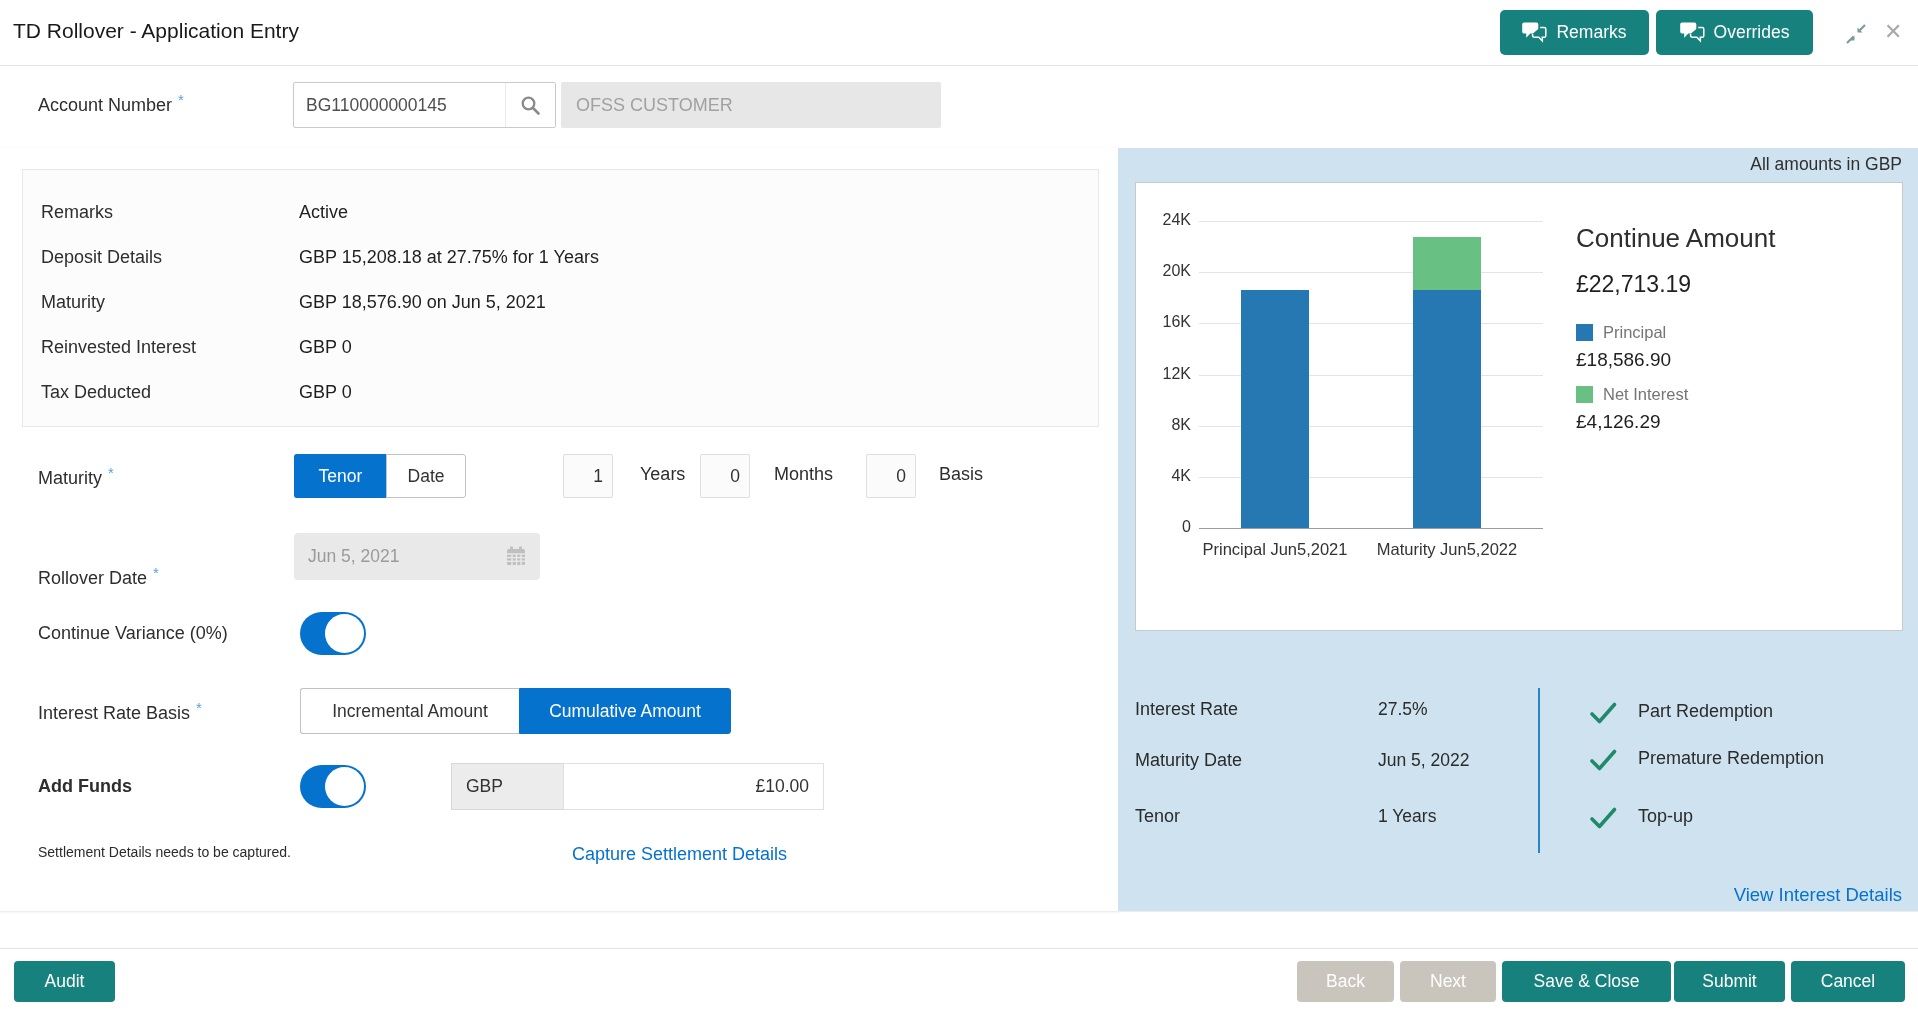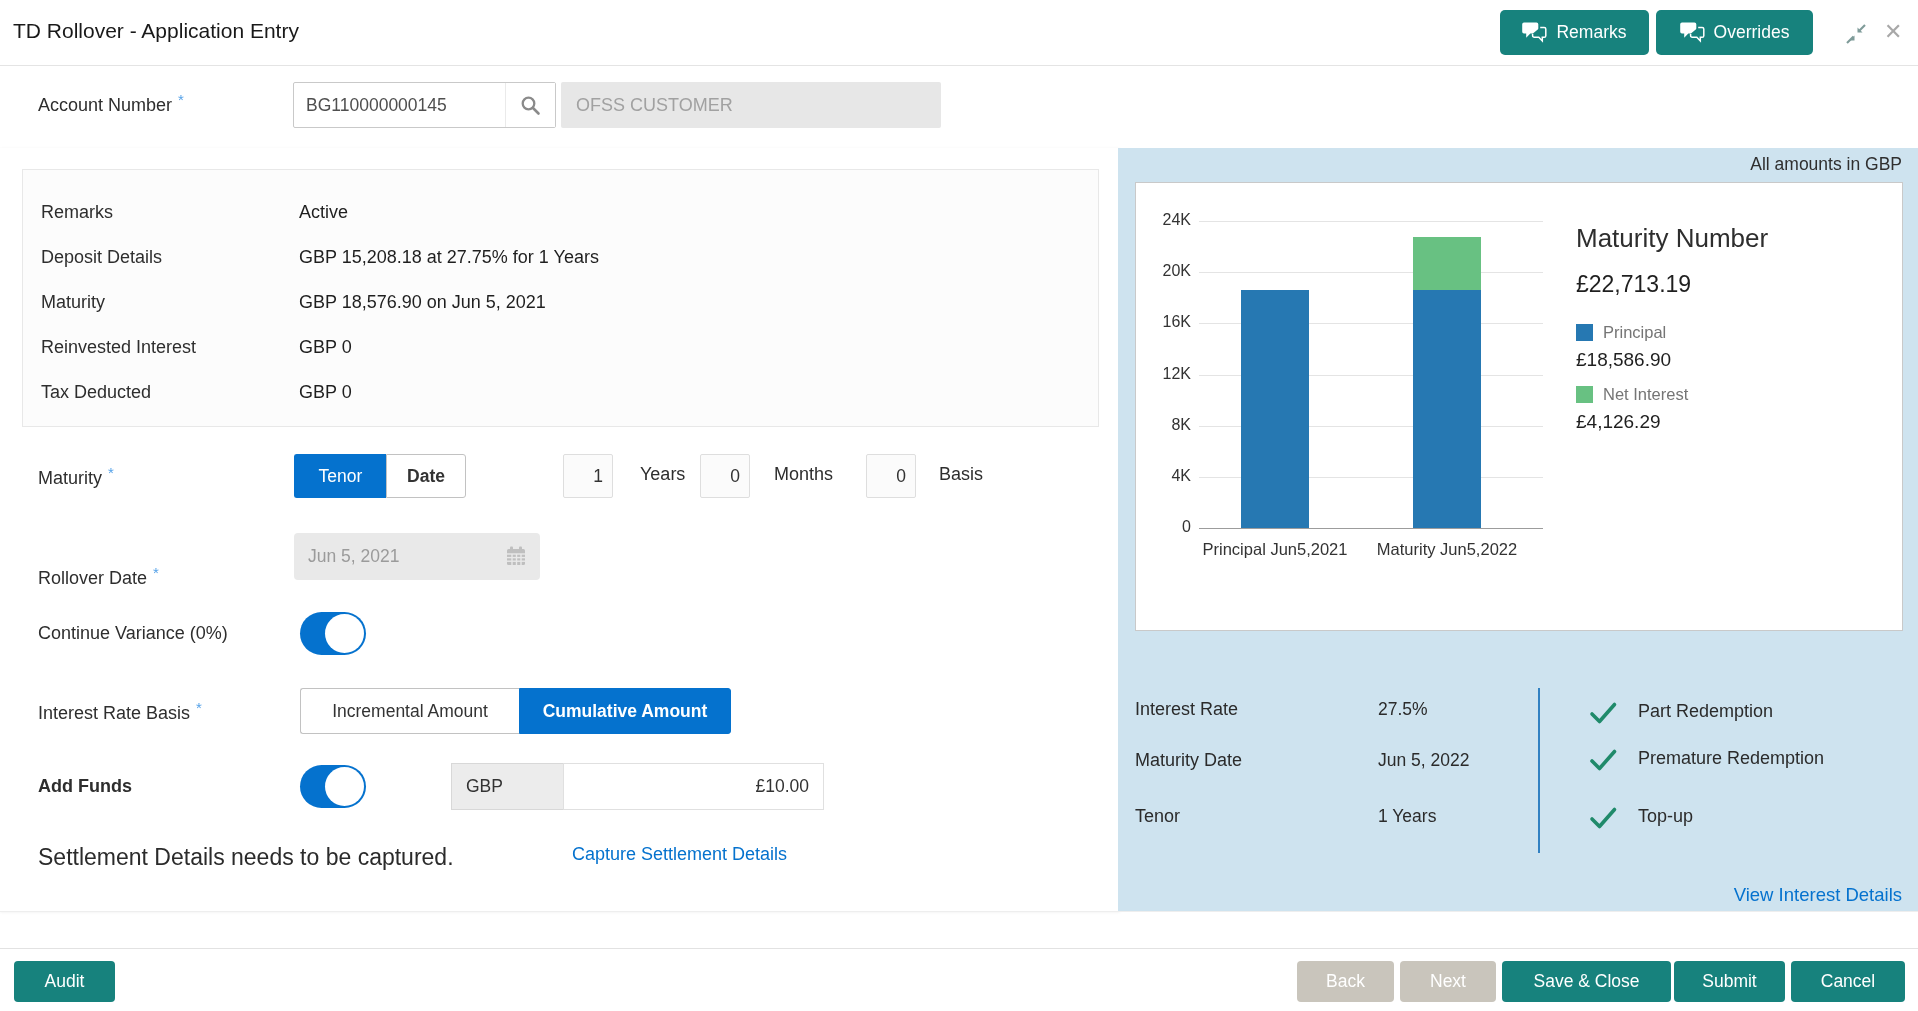--- a/index.html
+++ b/index.html
@@ -41,21 +41,21 @@
   
   #summary-card { position: absolute; left: 22px; top: 169px; width: 1077px; height: 258px; background: #fcfcfc; border: 1px solid #e8e8e8; padding: 20px 0 0 18px; }
   .sum-row { display: flex; height: 45px; align-items: center; font-size: 18px; }
   .sum-label { width: 258px; color: #2e2e2e; }
   .sum-value { color: #1f1f1f; }
 
   
   .seg { position: absolute; display: flex; border-radius: 3px; }
   .seg-btn { display: flex; align-items: center; justify-content: center; font-size: 17.5px; font-family: inherit; background: #fff; border: 1px solid #c2c2c2; color: #333; cursor: pointer; }
   .seg-btn:first-child { border-radius: 3px 0 0 3px; border-right: none; }
-  .seg-btn:last-child { border-radius: 0 3px 3px 0; font-weight: bold; }
+  .seg-btn:last-child { border-radius: 0 3px 3px 0; }
   .seg-btn.sel { background: #0572ce; border-color: #0572ce; color: #fff; }
   #seg-maturity { left: 294px; top: 454px; height: 44px; }
   #seg-maturity .seg-btn:first-child { width: 92px; }
   #seg-maturity .seg-btn:last-child { width: 80px; }
   #seg-irb { left: 300px; top: 688px; height: 46px; }
   #seg-irb .seg-btn:first-child { width: 219px; }
   #seg-irb .seg-btn:last-child { width: 212px; }
 
   
   .numbox { position: absolute; top: 454px; width: 50px; height: 44px; border: 1px solid #dedede; background: #fbfbfb; border-radius: 2px; }
@@ -74,21 +74,21 @@
   .switch.on .knob { left: auto; right: 2px; }
   #cv-toggle { left: 300px; top: 612px; }
   #af-toggle { left: 300px; top: 765px; }
 
   
   #af-currency { position: absolute; left: 451px; top: 763px; width: 112px; height: 47px; background: #ececec; border: 1px solid #d8d8d8; border-right: none; font-size: 17.5px; color: #333; line-height: 45px; padding-left: 14px; }
   #af-amount-wrap { position: absolute; left: 563px; top: 763px; width: 261px; height: 47px; border: 1px solid #e0e0e0; background: #fff; }
   #af-amount { width: 100%; height: 100%; border: none; outline: none; text-align: right; padding-right: 14px; font: 17.5px "Liberation Sans", sans-serif; color: #333; }
 
   
-  #settle-msg { position: absolute; left: 38px; top: 844px; font-size: 23px; color: #2b2b2b; }
+  #settle-msg { position: absolute; left: 38px; top: 844px; font-size: 14px; color: #2b2b2b; }
   #settle-link { position: absolute; left: 572px; top: 844px; font-size: 18px; color: #0572ce; cursor: pointer; }
 
   
   #right-panel { position: absolute; left: 1118px; top: 148px; width: 800px; height: 763px; background: #cee3ef; }
   #panel-note { position: absolute; right: 16px; top: 6px; font-size: 17.5px; color: #2f2f2f; }
   #chart-card { position: absolute; left: 17px; top: 34px; width: 768px; height: 449px; background: #fff; border: 1px solid #c9c9c9; }
   #chart-plot { position: absolute; left: 0; top: 0; width: 100%; height: 100%; }
   .chart-ytick { position: absolute; left: 0; width: 55px; text-align: right; font-size: 16px; color: #333; }
   .chart-gridline { position: absolute; left: 63px; width: 344px; height: 1px; background: #e4e4e4; }
   .chart-bar { position: absolute; }
@@ -282,21 +282,21 @@
           <div class="chart-ytick" style="top: 283.833px;">4K</div>
           <div class="chart-gridline" style="top: 294px;"></div>
           <div class="chart-ytick" style="top: 335px;">0</div>
           <div class="chart-gridline" style="top: 345px; background: rgb(156, 156, 156);"></div>
           <div class="chart-bar" style="left: 105px; width: 68px; top: 107.243px; height: 237.757px; background: rgb(38, 120, 178);"></div>
           <div class="chart-xlabel" style="left: 29px; top: 357px; width: 220px;">Principal Jun5,2021</div>
           <div class="chart-bar" style="left: 277px; width: 68px; top: 107.243px; height: 237.757px; background: rgb(38, 120, 178);"></div>
           <div class="chart-bar" style="left: 277px; width: 68px; top: 54.4604px; height: 52.7821px; background: rgb(104, 193, 130);"></div>
           <div class="chart-xlabel" style="left: 201px; top: 357px; width: 220px;">Maturity Jun5,2022</div>
         </div>
-      <div class="ma-title">Maturity Number</div>
+      <div class="ma-title">Continue Amount</div>
       <div class="ma-value">£22,713.19</div>
       <div class="lg-row" id="lg-row-0">
         <span class="lg-swatch" style="background: rgb(38, 120, 178);"></span>
         <span class="lg-label">Principal</span>
       </div>
       <div class="lg-value" id="lg-val-0">£18,586.90</div>
       <div class="lg-row" id="lg-row-1">
         <span class="lg-swatch" style="background: rgb(104, 193, 130);"></span>
         <span class="lg-label">Net Interest</span>
       </div>

